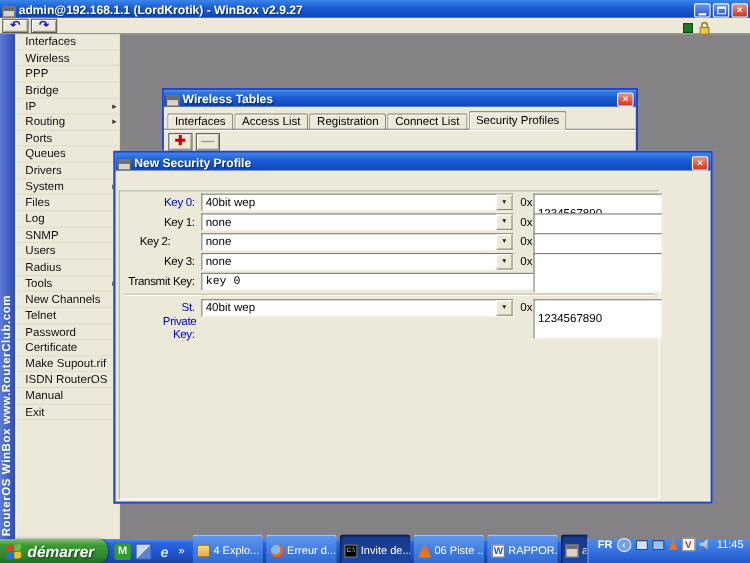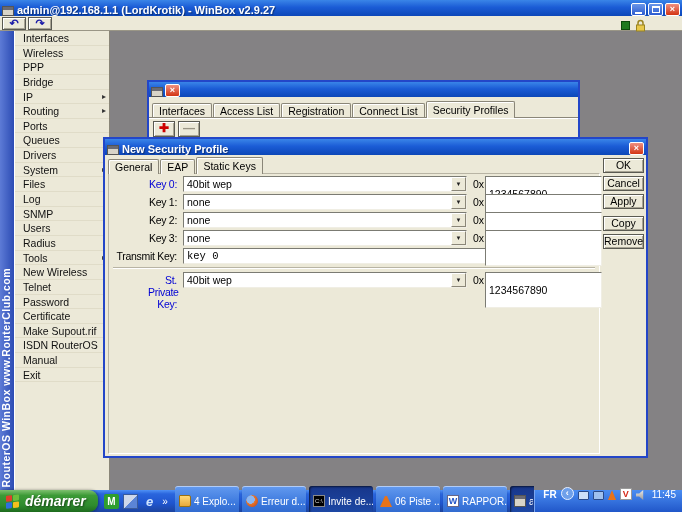--- a/index.html
+++ b/index.html
@@ -113,21 +113,21 @@
   .task-btn .ticon { width:12px; height:12px; flex:none; }
   .ti-folder { background:linear-gradient(180deg,#ffd978,#e8a93c); border:1px solid #9a7014; border-radius:1px 2px 2px 1px; }
   .ti-firefox { border-radius:50%; background:radial-gradient(circle at 38% 38%, #8ab6f2 38%, #e8742a 42%, #c2491a 90%); }
   .ti-cmd { background:#000; border:1px solid #888; color:#ddd; font-size:6px; line-height:10px; text-align:left; padding-left:1px; }
   .ti-vlc { width:0; height:0; border-left:5px solid transparent; border-right:5px solid transparent;
     border-bottom:11px solid #e8731a; background:none !important; }
   .ti-word { background:#fff; border:1px solid #668; color:#2255c8; font-weight:bold; font-size:9px; line-height:11px; text-align:center; }
   .ti-winbox { background:#d8d4c8; border:1px solid #555; position:relative; }
   .ti-winbox:before { content:""; position:absolute; left:0; top:0; right:0; height:3px; background:#6a6a72; }
   .tb-caret { font-size:7px; margin-left:auto; }
-  #tray { flex:none; height:22px; display:flex; align-items:flex-end; gap:4px; padding:0 6px 12px 8px;
+  #tray { flex:none; height:22px; display:flex; align-items:center; gap:4px; padding:0 6px 12px 8px;
     background:linear-gradient(180deg,#4a8df2,#2157c9); border-left:1px solid #7aa6f2; box-shadow:-1px 0 0 #1a3c8c; color:#fff; }
   #tray-lang { font-size:10px; font-weight:bold; }
   #tray-chev { width:13px; height:13px; border-radius:50%; background:#6fa0ea; border:1px solid #e8f0ff;
     color:#fff; font-size:9px; line-height:11px; text-align:center; font-weight:bold; }
   .tray-mon { width:11px; height:9px; background:#cfe0f8; border:1px solid #2a4a8a; border-radius:1px; }
   .tray-mon.b { background:#9ec0ee; }
   #tray-cone { width:0; height:0; border-left:4px solid transparent; border-right:4px solid transparent;
     border-bottom:10px solid #e8731a; }
   #tray-ve { width:12px; height:12px; background:#fff; border:1px solid #999; color:#d42a1a;
     font-size:9px; font-weight:bold; line-height:11px; text-align:center; }
@@ -175,33 +175,34 @@
     <div class="menu-item"><span>Ports</span></div>
     <div class="menu-item"><span>Queues</span></div>
     <div class="menu-item"><span>Drivers</span></div>
     <div class="menu-item"><span>System</span><span class="arrow">▸</span></div>
     <div class="menu-item"><span>Files</span></div>
     <div class="menu-item"><span>Log</span></div>
     <div class="menu-item"><span>SNMP</span></div>
     <div class="menu-item"><span>Users</span></div>
     <div class="menu-item"><span>Radius</span></div>
     <div class="menu-item"><span>Tools</span><span class="arrow">▸</span></div>
-    <div class="menu-item"><span>New Wireless</span></div>
+    <div class="menu-item"><span>New Channels</span></div>
     <div class="menu-item"><span>Telnet</span></div>
     <div class="menu-item"><span>Password</span></div>
     <div class="menu-item"><span>Certificate</span></div>
     <div class="menu-item"><span>Make Supout.rif</span></div>
     <div class="menu-item"><span>ISDN RouterOS</span></div>
     <div class="menu-item"><span>Manual</span></div>
     <div class="menu-item"><span>Exit</span></div>
   </div>
 
 <div id="wireless-win">
   <div class="titlebar">
     <span class="winicon"></span>
+    <span class="ttext">Wireless Tables</span>
     <span class="capbtn close">×</span>
   </div>
   <div class="tabstrip" id="wt-tabs">
       <span class="tab">Interfaces</span>
       <span class="tab">Access List</span>
       <span class="tab">Registration</span>
       <span class="tab">Connect List</span>
       <span class="tab active">Security Profiles</span>
     </div>
   <div id="wt-toolbar">
@@ -209,25 +210,20 @@
     <span class="btn minusbtn">—</span>
   </div>
 </div>
 
 <div id="secdlg">
   <div class="titlebar">
     <span class="winicon"></span>
     <span class="ttext">New Security Profile</span>
     <span class="capbtn close">×</span>
   </div>
-  <div class="tabstrip" id="sd-tabs">
-      <span class="tab">General</span>
-      <span class="tab">EAP</span>
-      <span class="tab active">Static Keys</span>
-    </div>
   <div id="sd-panel"></div>
   <div id="sd-rows">
 
     <div class="flabel" style="left:0;top:111px;">Transmit Key:</div>
     <div class="combo" style="left:78px;top:109px;width:412px;font-family:Liberation Mono, monospace;">
       <span class="cval">key 0</span>
       <span class="carr">▼</span>
     </div>
     <div id="sd-sep"></div>
     <div class="flabel blue" style="left:0;top:135px;">St. Private Key:</div>
@@ -244,41 +240,34 @@
       </div>
       <span class="hexlbl" style="left: 368px; top: 39px;">0x</span>
       <input class="hexin" value="1234567890" style="left: 380px; top: 37px; width: 117px;">
       <div class="flabel" style="left: 0px; top: 57px;">Key 1:</div>
       <div class="combo" style="left: 78px; top: 55px; width: 284px;">
         <span class="cval">none</span>
         <span class="carr">▼</span>
       </div>
       <span class="hexlbl" style="left: 368px; top: 57px;">0x</span>
       <input class="hexin" value="" style="left: 380px; top: 55px; width: 117px;">
-      <div class="flabel" style="left: 0px; top: 75px;">Key 2:</div>
+      <div class="flabel" style="left: 0px; top: 75px; text-align: center;">Key 2:</div>
       <div class="combo" style="left: 78px; top: 73px; width: 284px;">
         <span class="cval">none</span>
         <span class="carr">▼</span>
       </div>
       <span class="hexlbl" style="left: 368px; top: 75px;">0x</span>
       <input class="hexin" value="" style="left: 380px; top: 73px; width: 117px;">
       <div class="flabel" style="left: 0px; top: 93px;">Key 3:</div>
       <div class="combo" style="left: 78px; top: 91px; width: 284px;">
         <span class="cval">none</span>
         <span class="carr">▼</span>
       </div>
       <span class="hexlbl" style="left: 368px; top: 93px;">0x</span>
       <input class="hexin" value="" style="left: 380px; top: 91px; width: 117px;">
-    </div>
-  <div id="sd-buttons">
-      <button class="btn">OK</button>
-      <button class="btn">Cancel</button>
-      <button class="btn">Apply</button>
-      <button class="btn gap">Copy</button>
-      <button class="btn">Remove</button>
     </div>
 </div>
 
 <div id="taskbar">
   <div id="start-btn">
     <span class="flag">
       <i style="background:#e33e2c"></i>
         <i style="background:#6cbf3c"></i>
         <i style="background:#2f6fe0"></i>
         <i style="background:#f4c01e"></i>

